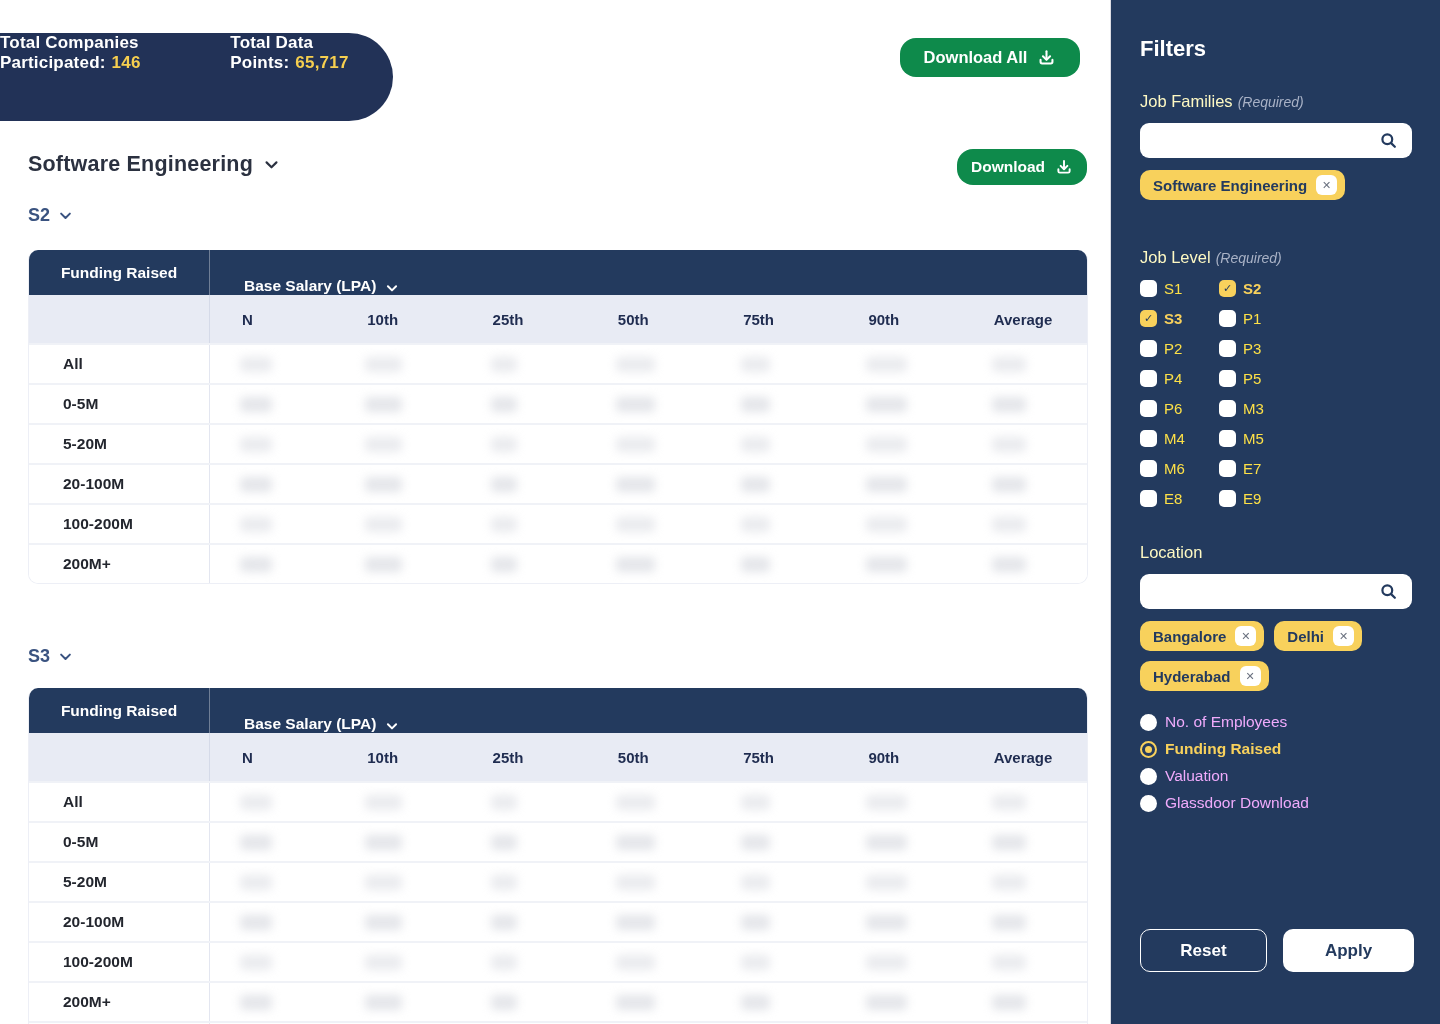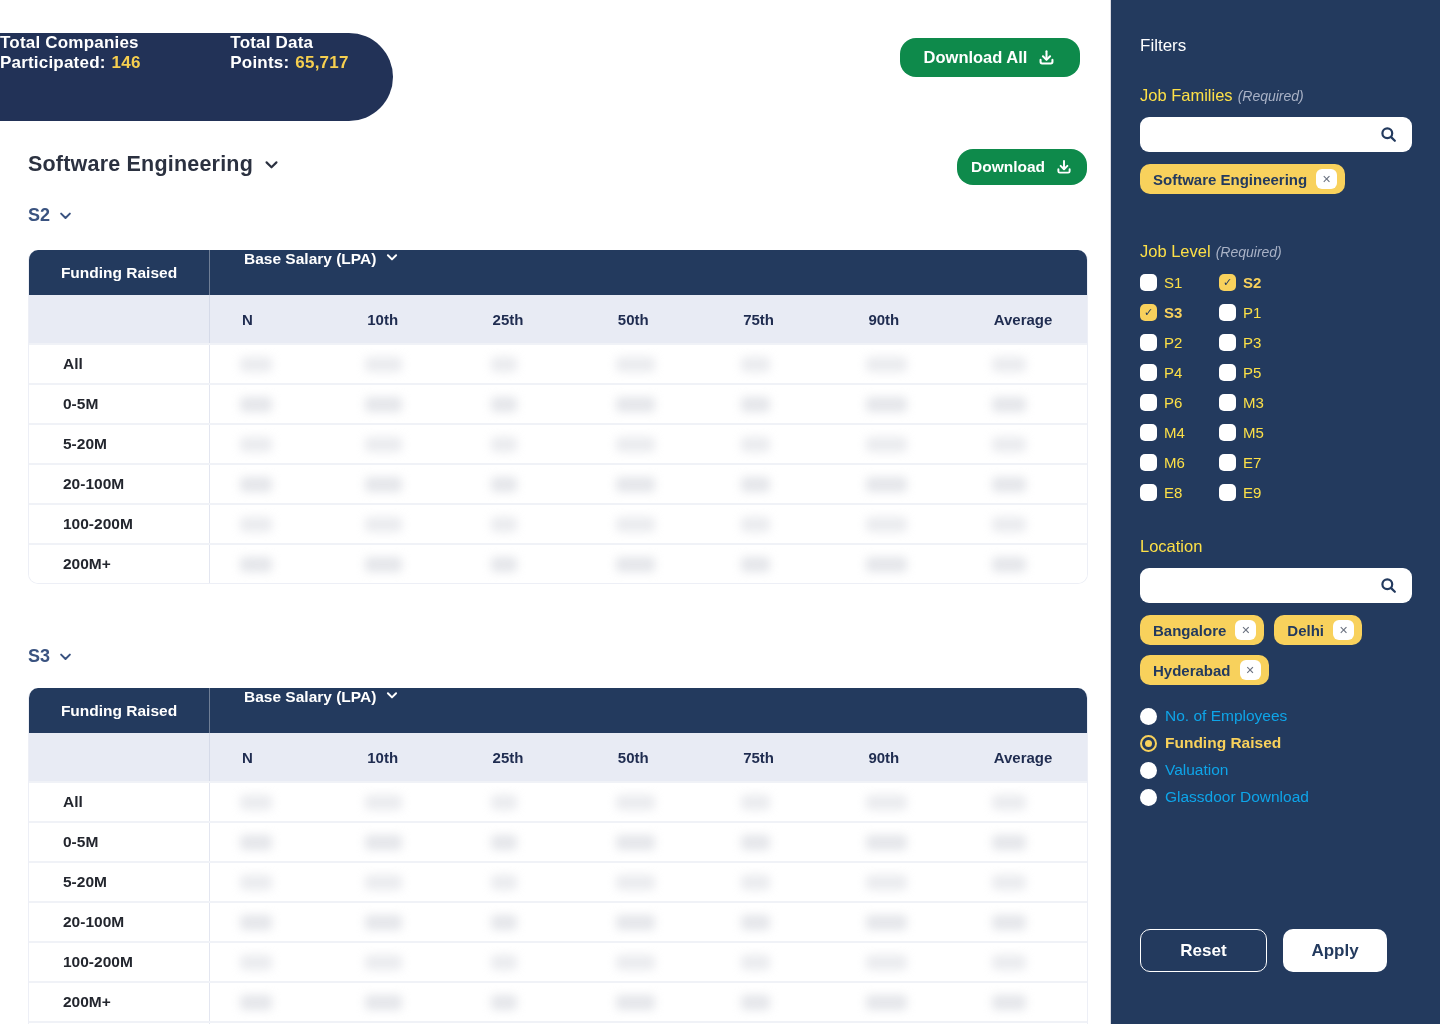--- a/index.html
+++ b/index.html
@@ -28,43 +28,43 @@
   .sec-head .sec-label { font-size:18px; font-weight:600; color:#3A5380; }
   #sec-s2 { top:205px; } #sec-s3 { top:646px; }
 
   
   .data-table { position:absolute; left:28px; width:1060px; border-radius:10px;
     overflow:hidden; border:1px solid #EDEFF6; border-top:none; }
   #table-s2 { top:250px; } #table-s3 { top:688px; }
   .t-head { display:flex; background:#233A5E; height:45px; }
   .t-head .t-col1 { width:181px; display:flex; align-items:center; justify-content:center;
     color:#fff; font-size:15.5px; font-weight:700; border-right:1px solid rgba(255,255,255,.35); }
-  .t-head .t-group { flex:1; display:flex; align-items:flex-start; gap:9px; padding-left:34px;
+  .t-head .t-group { flex:1; display:flex; align-items:flex-end; gap:9px; padding-left:34px;
     color:#fff; font-size:15.5px; font-weight:700; }
   .t-subhead { display:flex; background:#E8EBF4; height:48px; }
   .t-subhead .t-col1 { width:181px; border-right:1px solid #D5DAE8; }
   .t-cols { flex:1; display:grid; grid-template-columns:repeat(7,1fr); }
   .t-subhead .t-cols span { display:flex; align-items:center; padding-left:32px;
     font-size:15px; font-weight:700; color:#1F2C50; }
   .t-row { display:flex; height:40px; background:#fff; border-top:2px solid #F0F2F7; }
   .t-row .t-col1 { width:181px; display:flex; align-items:center; padding-left:34px;
     font-size:15.5px; font-weight:700; color:#23262E; border-right:1px solid #E3E6F0; }
   .t-row .cell { display:flex; align-items:center; padding-left:30px; }
   .blob { display:block; width:32px; height:15px; border-radius:4px; background:#D9DBE1;
     filter:blur(5px); opacity:.7; }
   .cell:nth-child(2) .blob { width:37px; } .cell:nth-child(3) .blob { width:26px; }
   .cell:nth-child(4) .blob { width:39px; } .cell:nth-child(5) .blob { width:29px; }
   .cell:nth-child(6) .blob { width:41px; } .cell:nth-child(7) .blob { width:34px; }
   .t-row:nth-child(odd) .blob { opacity:.55; }
 
   
   .sidebar { position:absolute; left:1110px; top:0; width:330px; height:1024px;
     background:#233A5E; color:#fff; padding:0 29px; border-left:1px solid #DCDDE4; }
-  .sb-title { font-size:17px; font-weight:400; margin-top:36px; }
-  .sb-label { font-size:16.5px; font-weight:500; color:#fde047; }
+  .sb-title { font-size:22px; font-weight:700; margin-top:36px; }
+  .sb-label { font-size:16.5px; font-weight:500; color:#fef9c3; }
   .sb-req { font-size:14px; font-weight:400; color:#A9B2C6; margin-left:5px;font-style:italic; }
   .search-wrap { position:relative; margin-top:12px; }
   .search-input { width:272px; height:35px; border:none; border-radius:9px; background:#fff;
     padding:0 38px 0 12px; font-size:15px; color:#233A5E; outline:none; font-family:inherit; }
   .search-wrap svg { position:absolute; right:13px; top:8px; }
 
   .tags { display:flex; flex-wrap:wrap; gap:10px; margin-top:12px; }
   .tag { display:flex; align-items:center; gap:9px; background:#F8D15C; color:#233A5E;
     border-radius:10px; height:30px; padding:0 8px 0 13px; font-size:15px; font-weight:600; cursor:default; }
   .tag .x { width:21px; height:20px; background:#fff; border-radius:6px; display:flex;
@@ -76,30 +76,30 @@
   .cb .box { width:17px; height:17px; border-radius:5px; background:#fff; display:flex;
     align-items:center; justify-content:center; }
   .cb .cb-label { font-size:15px; color:#fde047; font-weight:400; }
   .cb.checked .box { background:#F8D15C; }
   .cb.checked .box::after { content:"✓"; font-size:11px; font-weight:700; color:#233A5E; }
   .cb.checked .cb-label { color:#F8D15C; font-weight:600; }
 
   .radios { display:flex; flex-direction:column; gap:9px; margin-top:22px; }
   .radio { display:flex; align-items:center; gap:8px; cursor:pointer; }
   .radio .dot { width:17px; height:17px; border-radius:50%; background:#fff; flex:0 0 auto; }
-  .radio .r-label { font-size:15.5px; color:#0ea5e9; }
+  .radio .r-label { font-size:15.5px; color:#f0abfc; }
   .radio.selected .dot { background:transparent; border:2.5px solid #F8D15C;
     display:flex; align-items:center; justify-content:center; }
   .radio.selected .dot::after { content:""; width:7px; height:7px; border-radius:50%; background:#F8D15C; }
   .radio.selected .r-label { color:#F8D15C; font-weight:600; }
 
   .sb-actions { position:absolute; left:29px; top:929px; width:275px; display:flex; gap:16px; }
   .btn-reset { width:127px; height:43px; border-radius:10px; border:1.6px solid #fff;
     background:transparent; color:#fff; font-size:17px; font-weight:600; cursor:pointer; font-family:inherit; }
-  .btn-apply { width:104px; height:43px; border-radius:10px; border:none;
+  .btn-apply { width:131px; height:43px; border-radius:10px; border:none;
     background:#fff; color:#233A5E; font-size:17px; font-weight:600; cursor:pointer; font-family:inherit; }
 
   .mt-loc { margin-top:36px; } .mt-jl { margin-top:48px; } .mt-gb { margin-top:62px; }
 </style>
 </head>
 <body>
 
 <div class="main">
 
   <div class="banner">

